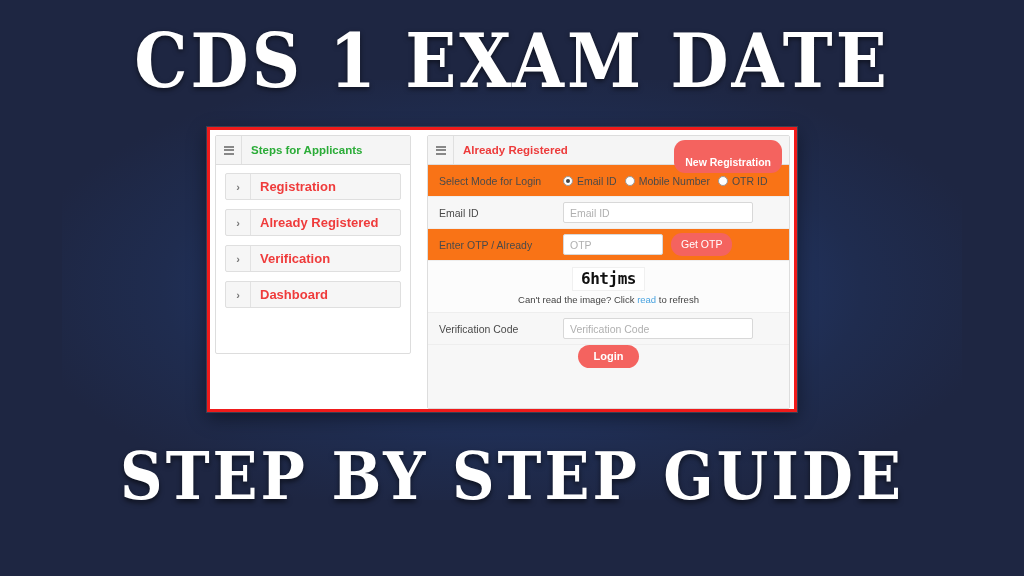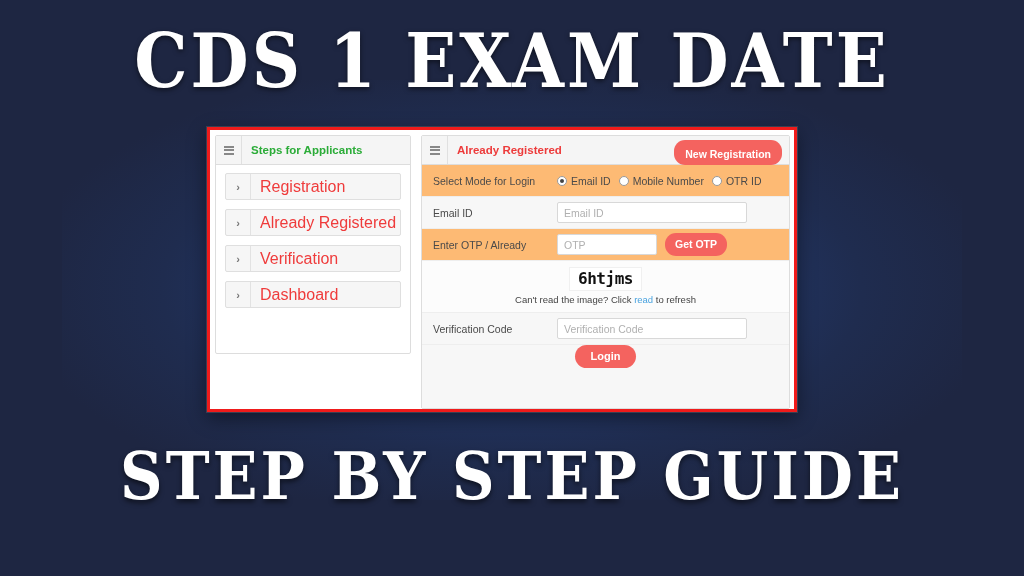--- a/index.html
+++ b/index.html
@@ -65,21 +65,21 @@
     border: 3px solid #ef1b1b;
     box-shadow: 0 0 0 1px #3a3f52, 0 6px 18px rgba(0,0,0,0.45);
     overflow: hidden;
   }
   .card-inner {
     position: absolute;
     inset: 0;
     background: #ffffff;
     padding: 5px 4px 4px 5px;
     display: flex;
-    gap: 10px;
+    gap: 16px;
   }
 
   
   .panel {
     background: #ffffff;
     border: 1px solid #dddddd;
     border-radius: 2px;
   }
   .panel-head {
     display: flex;
@@ -136,22 +136,22 @@
     display: flex;
     align-items: center;
     justify-content: center;
     border-right: 1px solid #e2e2e2;
     color: #777;
     font-size: 11px;
     font-weight: bold;
   }
   .step-label {
     padding-left: 9px;
-    font-size: 16px;
-    font-weight: normal;
+    font-size: 13px;
+    font-weight: bold;
     color: #ef3b3b;
   }
 
   
   .right-panel {
     flex: 1 1 auto;
     height: 274px;
     display: flex;
     flex-direction: column;
   }
@@ -159,32 +159,32 @@
   .new-reg-btn {
     position: absolute;
     right: 7px;
     top: 4px;
     background: #f4635f;
     color: #ffffff;
     font-size: 10.5px;
     font-weight: bold;
     border: none;
     border-radius: 11px;
-    padding: 8px 11px 5px 11px;
+    padding: 16px 11px 5px 11px;
     cursor: pointer;
     white-space: nowrap;
   }
 
   .form-row {
     display: flex;
     align-items: center;
     min-height: 32px;
     padding: 0 11px;
     border-bottom: 1px solid #eeeeee;
-    background: #fdba74;
+    background: #f97316;
   }
   .form-row.alt { background: #f7f7f7; }
   .form-label {
     flex: 0 0 124px;
     font-size: 10.5px;
     color: #4a4a4a;
   }
   .form-control { flex: 1 1 auto; display: flex; align-items: center; }
 
   .radio-group {
@@ -227,21 +227,21 @@
   }
   .txt-input::placeholder { color: #b0b0b0; }
   .input-wide { width: 190px; }
   .input-otp  { width: 100px; }
 
   .get-otp-btn {
     margin-left: 8px;
     background: #f4635f;
     color: #ffffff;
     font-size: 10.5px;
-    font-weight: bold;
+    font-weight: normal;
     border: none;
     border-radius: 11px;
     padding: 5px 10px 6px 10px;
     cursor: pointer;
     white-space: nowrap;
   }
 
   
   .captcha-row {
     display: flex;

